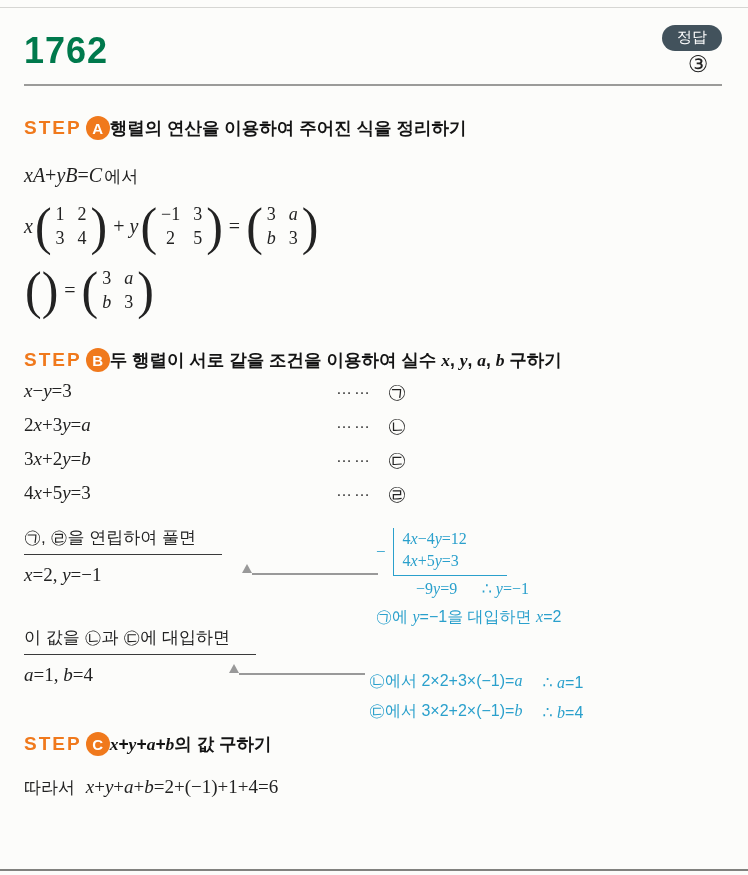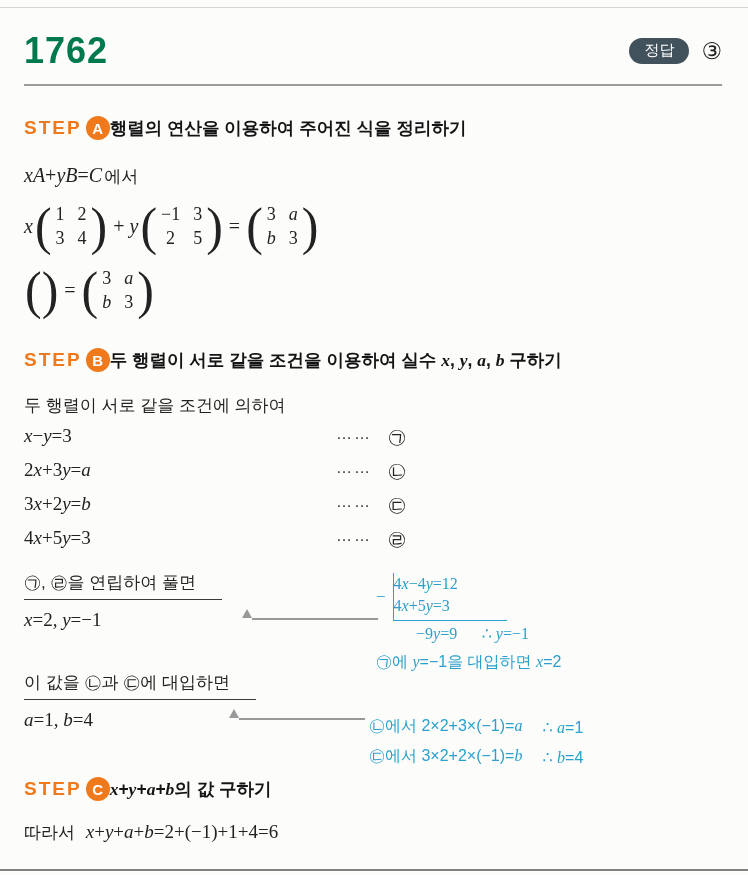--- a/index.html
+++ b/index.html
@@ -8,21 +8,21 @@
     position:relative; width:748px; height:875px; margin:0 auto;
     background:#fcfcfa; color:#222; overflow:hidden;
     padding:0 26px 0 24px;
     font-family:"Liberation Sans","DejaVu Sans",sans-serif;
   }
   .top-hairline{ position:absolute; top:7px; left:0; width:100%; height:1px; background:#d6d6d3; }
   .bottom-rule{ position:absolute; bottom:4px; left:0; width:100%; height:2px; background:#81817e; }
 
   .header{ margin-top:26px; height:50px; display:flex; align-items:center; justify-content:space-between; }
   .problem-number{ font-size:36px; font-weight:800; color:#00794c; letter-spacing:1px; }
-  .header-right{ display:flex; align-items:center; }
+  .header-right{ display:flex; align-items:center;flex-direction:column; }
   .answer-badge{ background:#42525c; color:#fff; font-size:15px; padding:3px 15px 4px; border-radius:13px; }
   .answer-number{ font-size:23px; margin-left:12px; color:#222; }
   .header-rule{ margin-top:8px; height:2px; background:#9b9b99; }
 
   .step-header{ display:flex; align-items:center; margin-top:30px; }
   .step-word{ color:#f0791c; font-weight:800; font-size:19px; letter-spacing:2px; }
   .step-circle{ width:24px; height:24px; background:#f0791c; border-radius:50%; color:#fff;
     font-weight:800; font-size:15px; display:flex; align-items:center; justify-content:center; margin-left:4px; }
   .step-title{ font-size:17.5px; font-weight:700; color:#141414; }
 
@@ -61,21 +61,21 @@
   .arrow-head{ position:absolute; width:0; height:0;
     border-left:5px solid transparent; border-right:5px solid transparent; border-bottom:9px solid #999; }
   .a1-line{ left:228px; top:47px; width:126px; }
   .a1-head{ left:218px; top:38px; }
   .a2-line{ left:215px; top:47px; width:126px; }
   .a2-head{ left:205px; top:38px; }
   .cyan-block{ position:absolute; left:352px; top:2px; font-size:16px; color:#2aa0cc; }
   .sub-row{ display:flex; align-items:center; }
   .minus-sign{ font-size:17px; margin-right:7px; }
   .sub-eqs{ border-left:1.6px solid #2aa0cc; border-bottom:1.6px solid #2aa0cc;
-    padding:0 10px 3px 0; min-width:114px; }
+    padding:0 10px 3px 9px; min-width:114px; }
   .sub-eqs div{ line-height:22px; }
   .sub-result{ margin-top:3px; padding-left:40px; }
   .concl{ margin-left:20px; }
   .cyan-note{ margin-top:9px; }
 
   .notes-block{ position:absolute; left:345px; top:36px; font-size:16px; color:#2aa0cc; }
   .note-line{ height:30px; display:flex; align-items:flex-end; }
 
   .stepc-header{ margin-top:10px; }
   .final-line{ margin-top:20px; font-size:17px; }
@@ -160,21 +160,20 @@
       <span class="paren">)</span>
     </span>
   </div>
 
   <div class="step-header">
     <span class="step-word">STEP</span>
     <span class="step-circle">B</span>
     <span class="step-title mx">두 행렬이 서로 같을 조건을 이용하여 실수 <i>x</i>, <i>y</i>, <i>a</i>, <i>b</i> 구하기</span>
   </div>
 
-  <div class="intro-text">두 행렬이 서로 같을 조건에 의하여</div>
 
   <div class="eq-list">
     <div class="eq-row">
       <span class="expr math mx"><i>x</i>−<i>y</i>=3</span>
       <span class="dots">……</span>
       <span class="marker">㉠</span>
     </div>
     <div class="eq-row">
       <span class="expr math mx">2<i>x</i>+3<i>y</i>=<i>a</i></span>
       <span class="dots">……</span>

